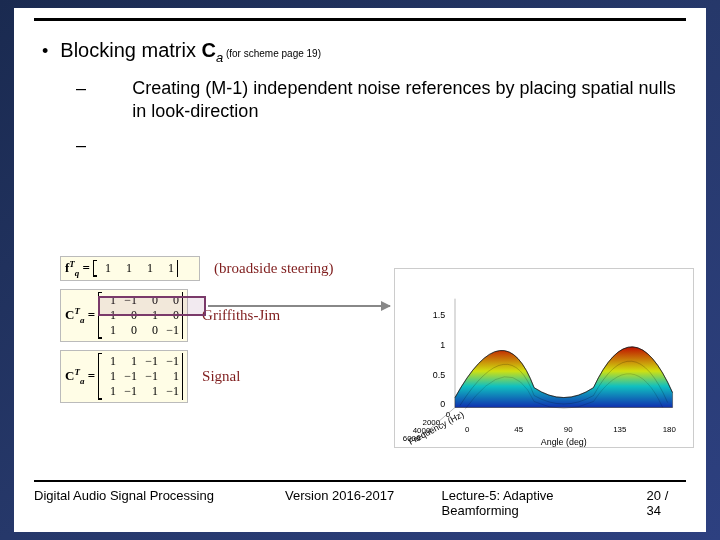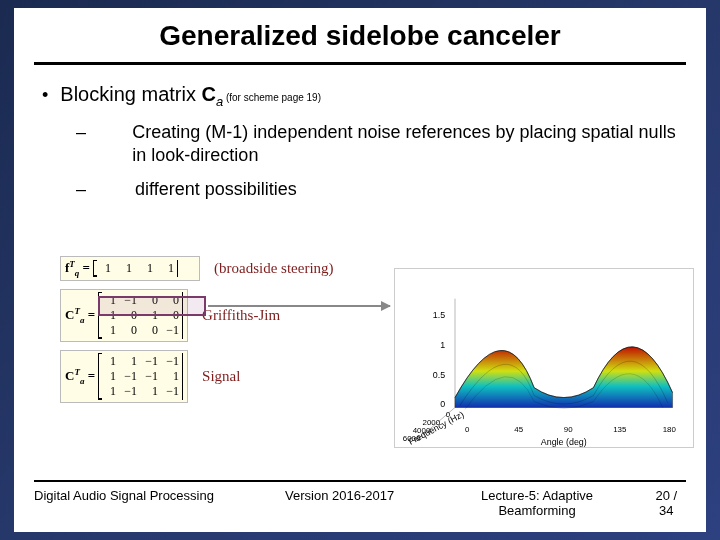--- a/index.html
+++ b/index.html
@@ -150,45 +150,43 @@
     margin-bottom: 6px;
   }
   .foot-row {
     display: flex;
     justify-content: space-between;
     font-size: 13px;
     color: #000;
   }
   .foot-row .mid { text-align: center; flex: 1; }
   .foot-row .left { flex: 1; text-align: left; }
-  .foot-row .right { flex: 1.2; text-align: center; display: flex; justify-content: flex-end; gap: 14px; }
+  .foot-row .right { flex: 1.2; text-align: left; display: flex; justify-content: flex-end; gap: 14px; }
 </style>
 </head>
 <body>
 
 <div class="outerbg"></div>
 <div class="whitebox">
 
-  <div class="title">Generalized sidelobe canceler</div>
   <hr class="hr1">
 
   <div class="bullets">
     <div class="b1">
       <span class="dot">•</span>
       <span class="b1-text">
         <span>Blocking matrix </span><span class="ca" style="font-weight:bold">C</span><span class="sub">a</span><span class="paren"> (for scheme page 19)</span>
       </span>
     </div>
     <div class="b2">
       <span class="dash">–</span>
       <span class="b2-text">Creating (M-1) independent noise references by placing spatial nulls in look-direction</span>
     </div>
     <div class="b2">
       <span class="dash">–</span>
-      <span class="b2-text">different possibilities</span>
     </div>
   </div>
 
   <div class="examples">
     <div class="row row1">
       <div class="matbox" style="min-width:140px">
         <span class="mat-label">
           <span>f</span><span class="t">T</span><span class="s">q</span> =
         </span>
         <span class="bracket">

